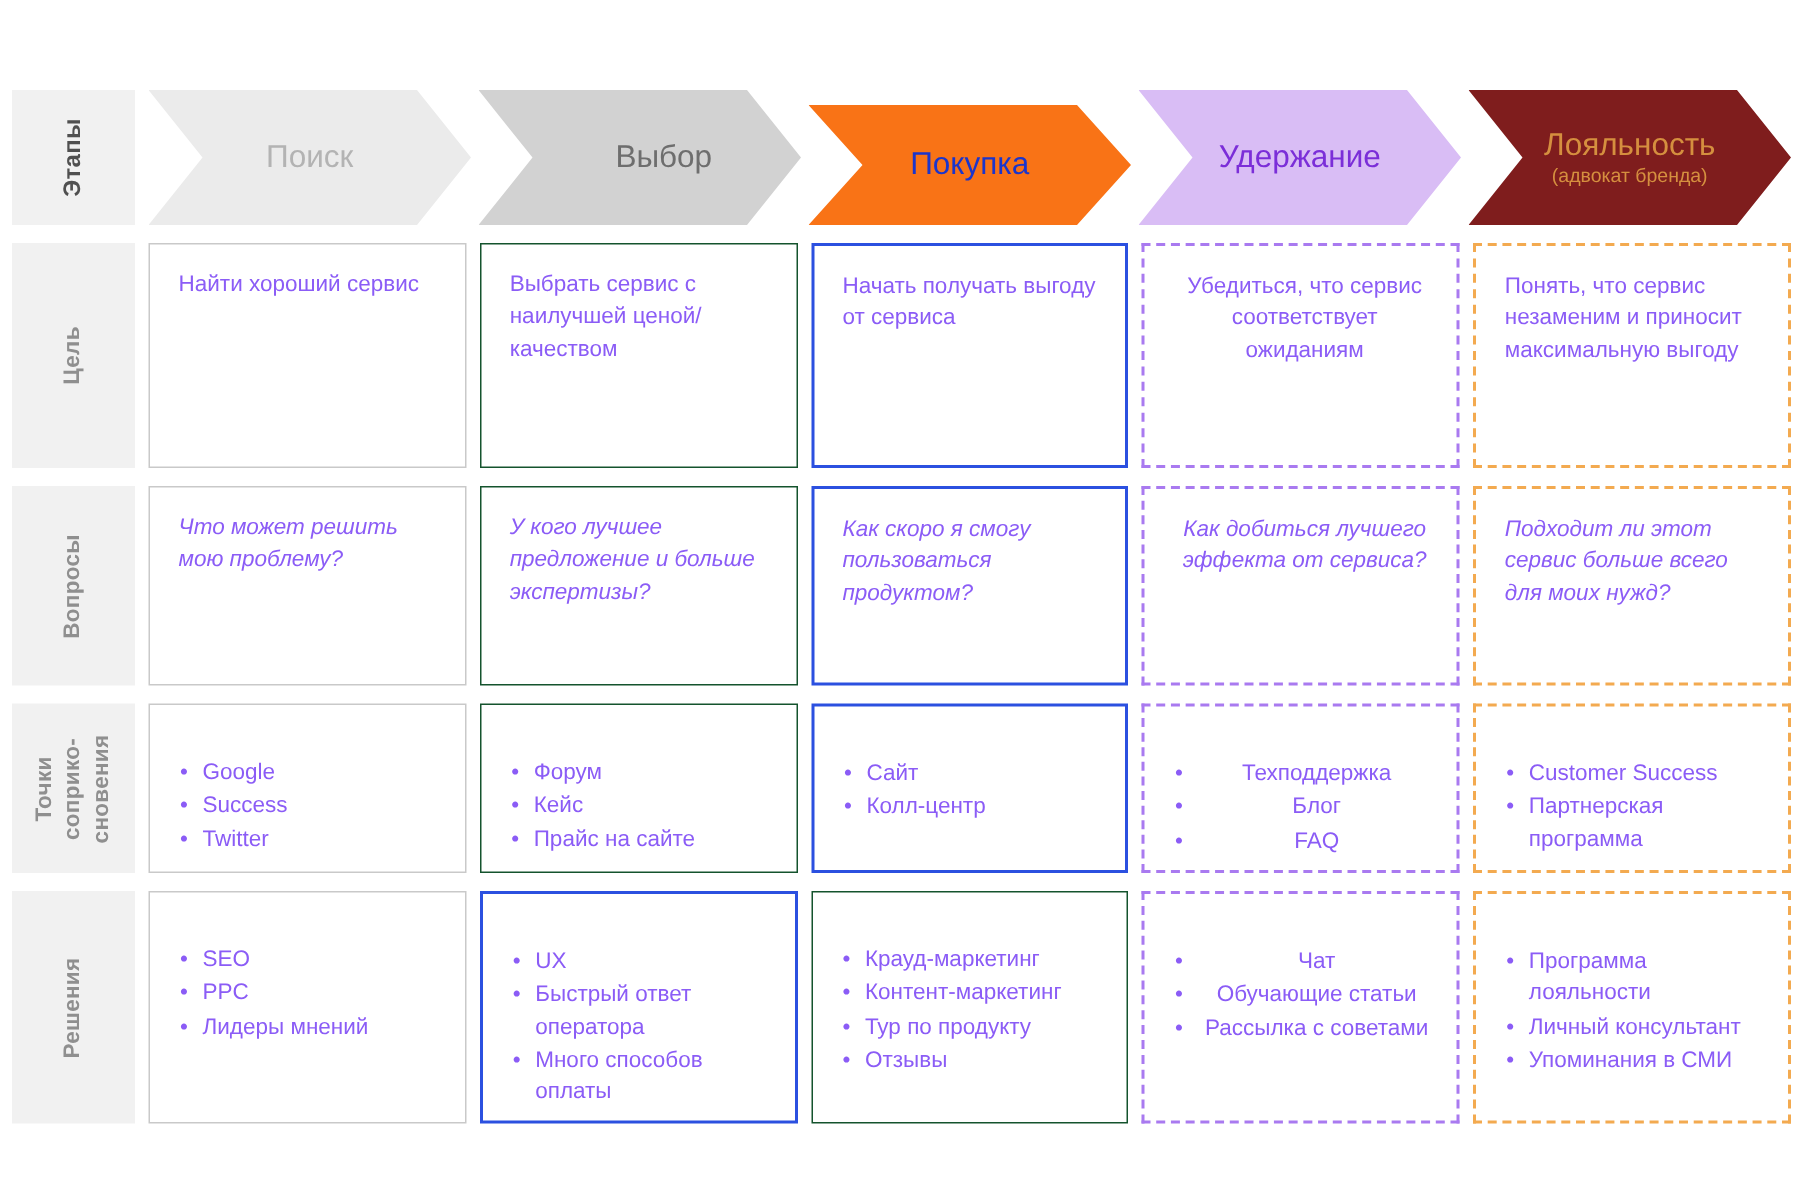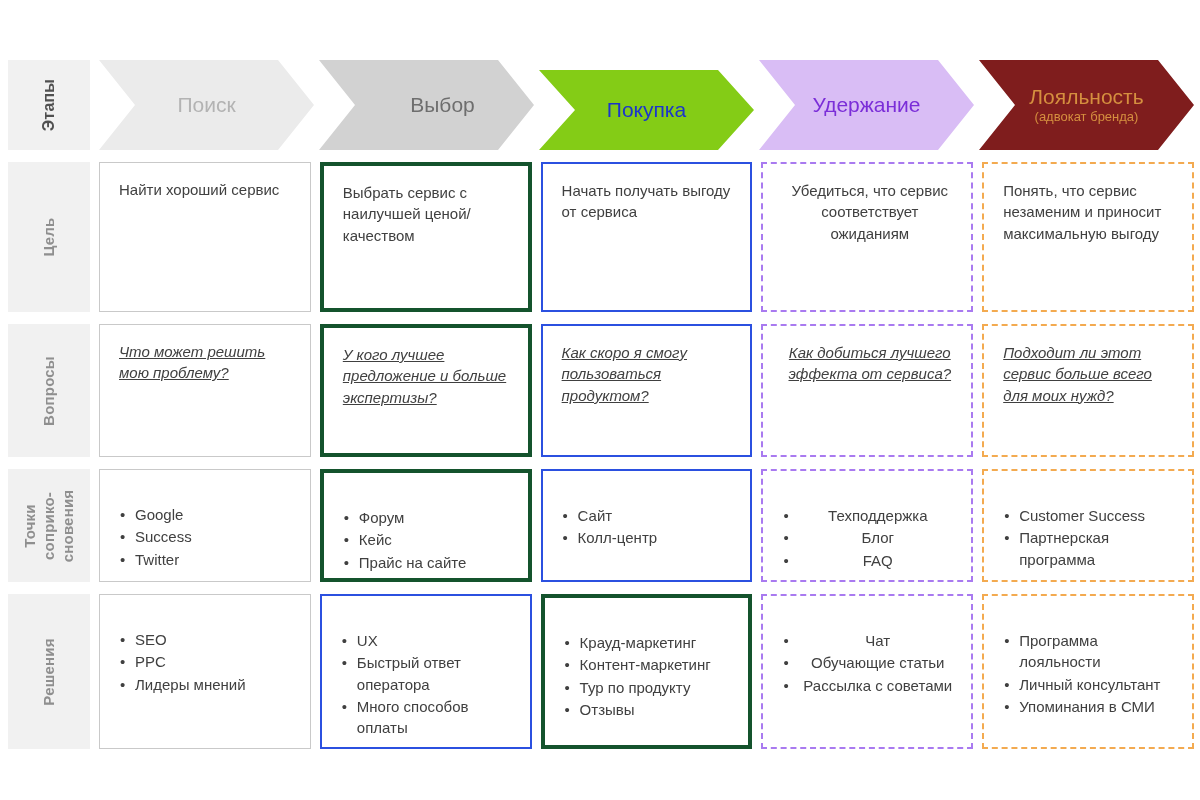--- a/index.html
+++ b/index.html
@@ -30,34 +30,34 @@
   .chev {
     flex: 1; display: flex; flex-direction: column;
     align-items: center; justify-content: center;
     clip-path: polygon(0 0, calc(100% - 36px) 0, 100% 50%, calc(100% - 36px) 100%, 0 100%, 36px 50%);
     text-align: center;
   }
   .chev-title { font-size: 21px; line-height: 1.15; }
   .chev-sub { font-size: 13px; line-height: 1.2; }
   .s1 { background: #ebebeb; text-align: right; } .s1 .chev-title { color: #b3b3b3; }
   .s2 { background: #d2d2d2; } .s2 .chev-title { color: #6e6e6e; margin-left: 32px; }
-  .s3 { background: #84cc16; margin-top: 10px; } .s3 .chev-title { color: #1b35cc; }
+  .s3 { background: #f97316; margin-top: 10px; } .s3 .chev-title { color: #1b35cc; }
   .s4 { background: #d9bdf5; } .s4 .chev-title { color: #7b2ed8; }
   .s5 { background: #7f1d1d; } .s5 .chev-title, .s5 .chev-sub { color: #d58f3f; }
 
   
   .cell { background: #ffffff; padding: 16px 14px 10px 19px; font-size: 15px;
-    line-height: 1.42; color: #404040; }
+    line-height: 1.42; color: #8b5cf6; }
   .cell p { margin: 0; }
   .col1 { border: 1px solid #c9c9c9; }
-  .col2 { border: 4px solid #14532d; }
+  .col2 { border: 1px solid #14532d; }
   .col3 { border: 2px solid #2b50e0; }
   .col4 { border: 2px dashed #a97af0; text-align: center; }
   .col5 { border: 2px dashed #f3aa50; }
-  .italic { font-style: italic; text-decoration: underline; }
+  .italic { font-style: italic; }
 
   ul.blist { list-style: none; margin-top: 18px; }
   ul.blist li { position: relative; padding-left: 16px; margin-bottom: 1px; }
   ul.blist li::before { content: "\2022"; position: absolute; left: 1px; top: 0; }
 </style>
 </head>
 <body>
 
 <div class="map">
 

